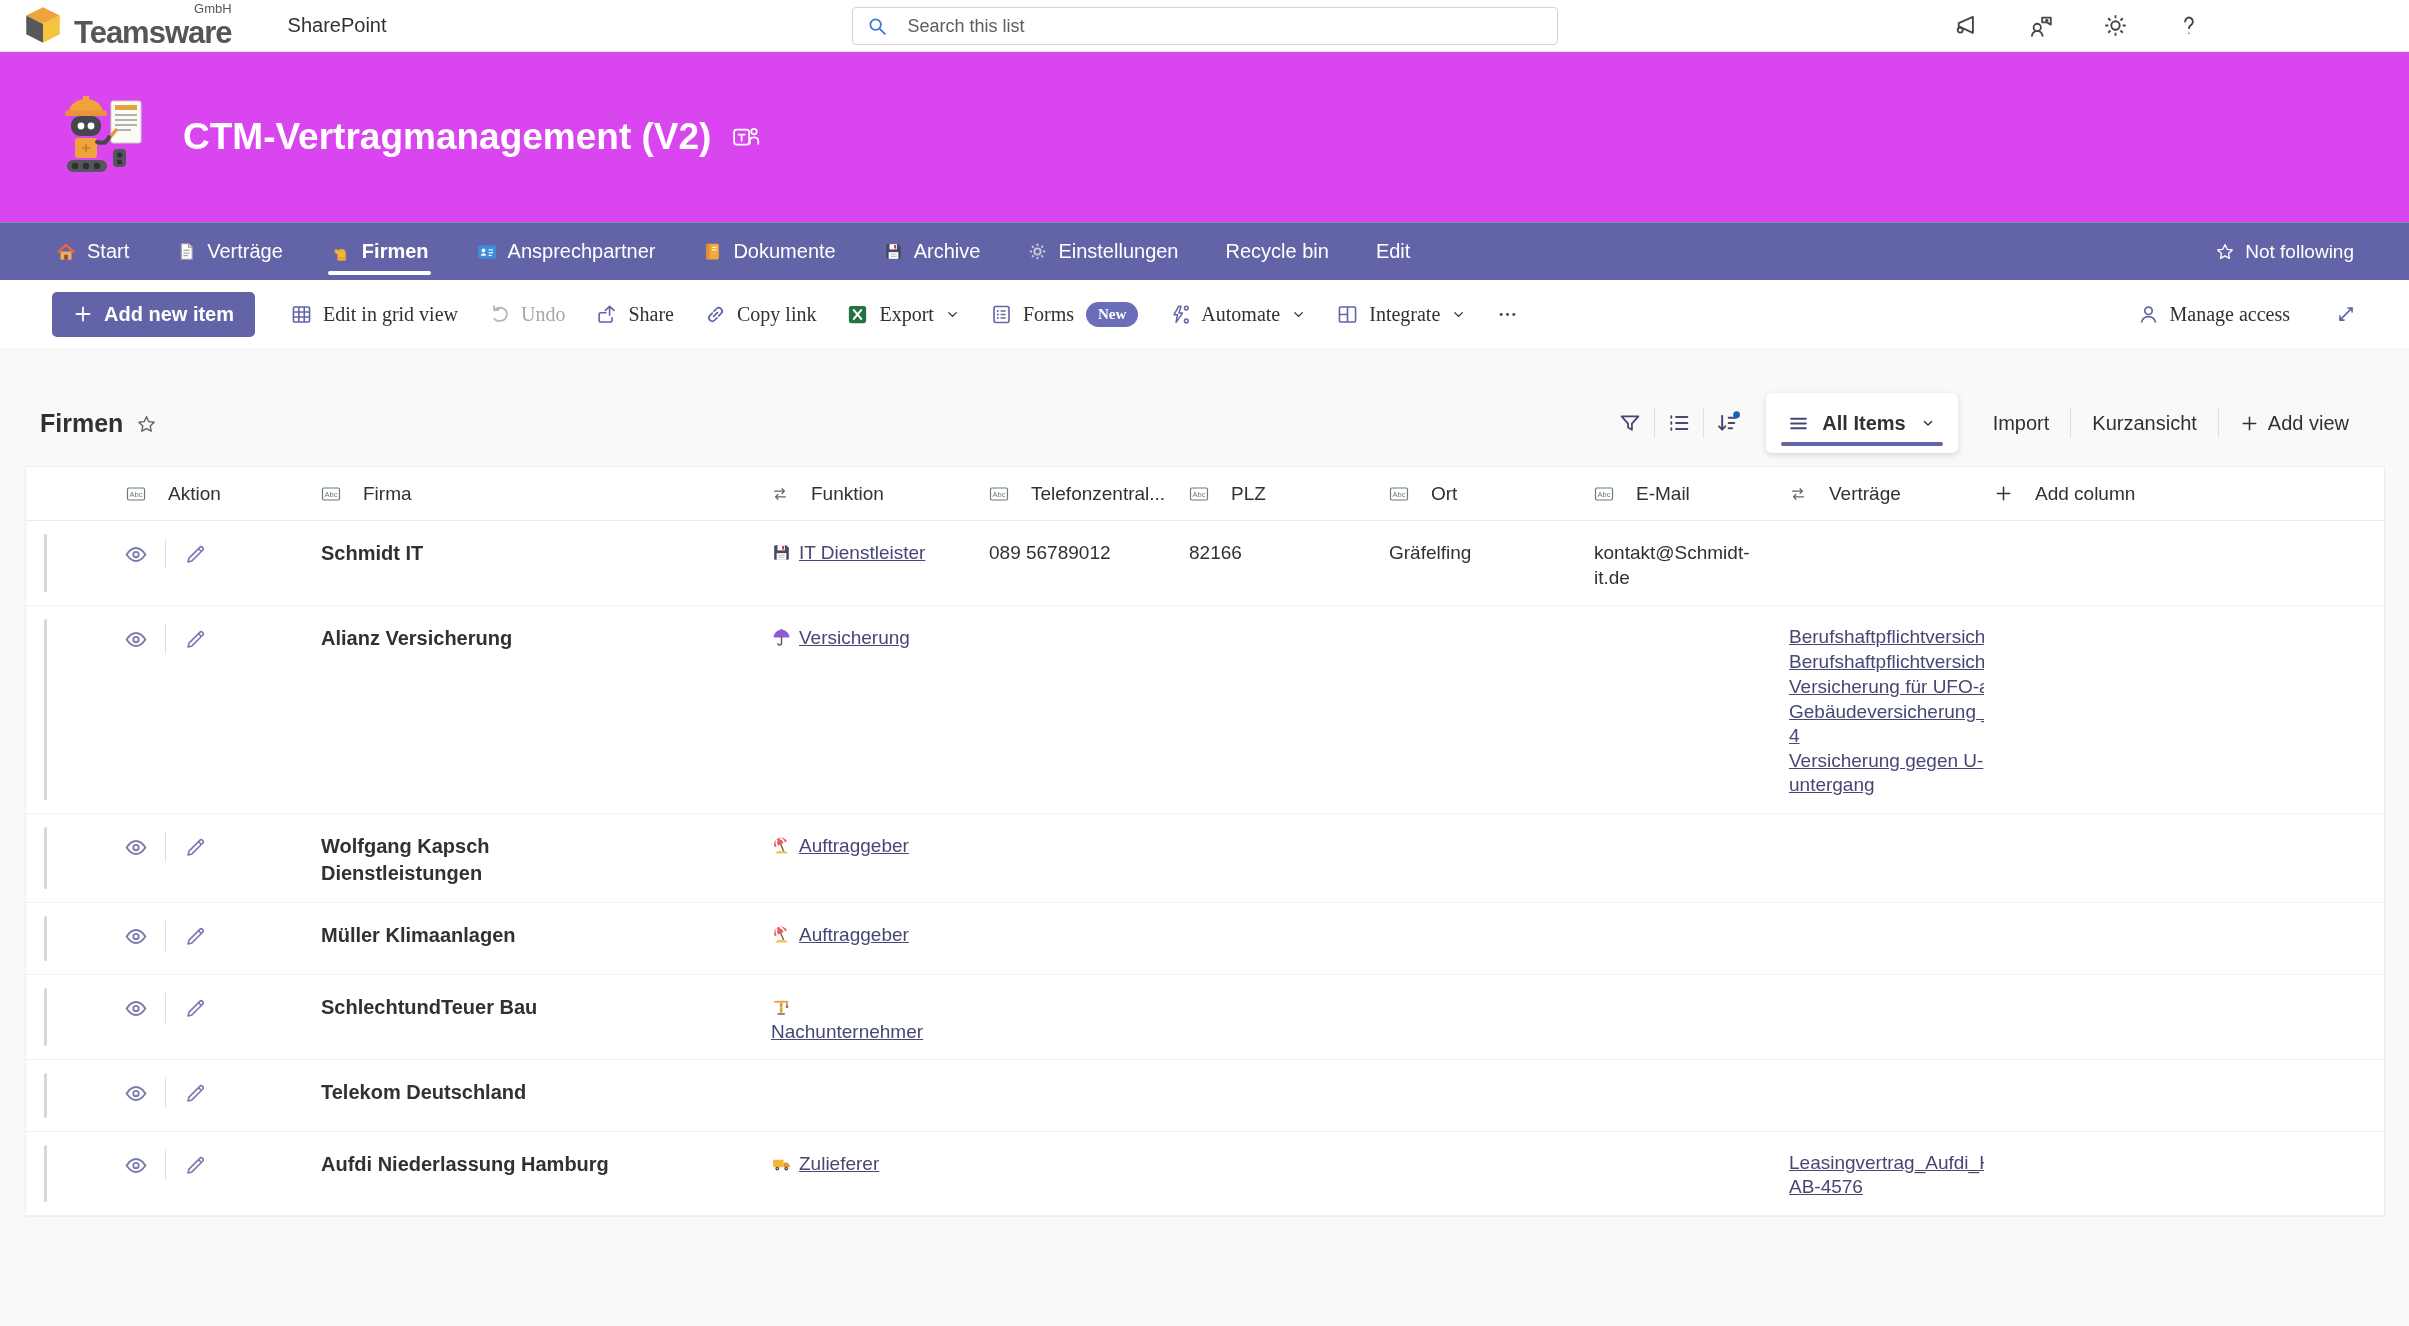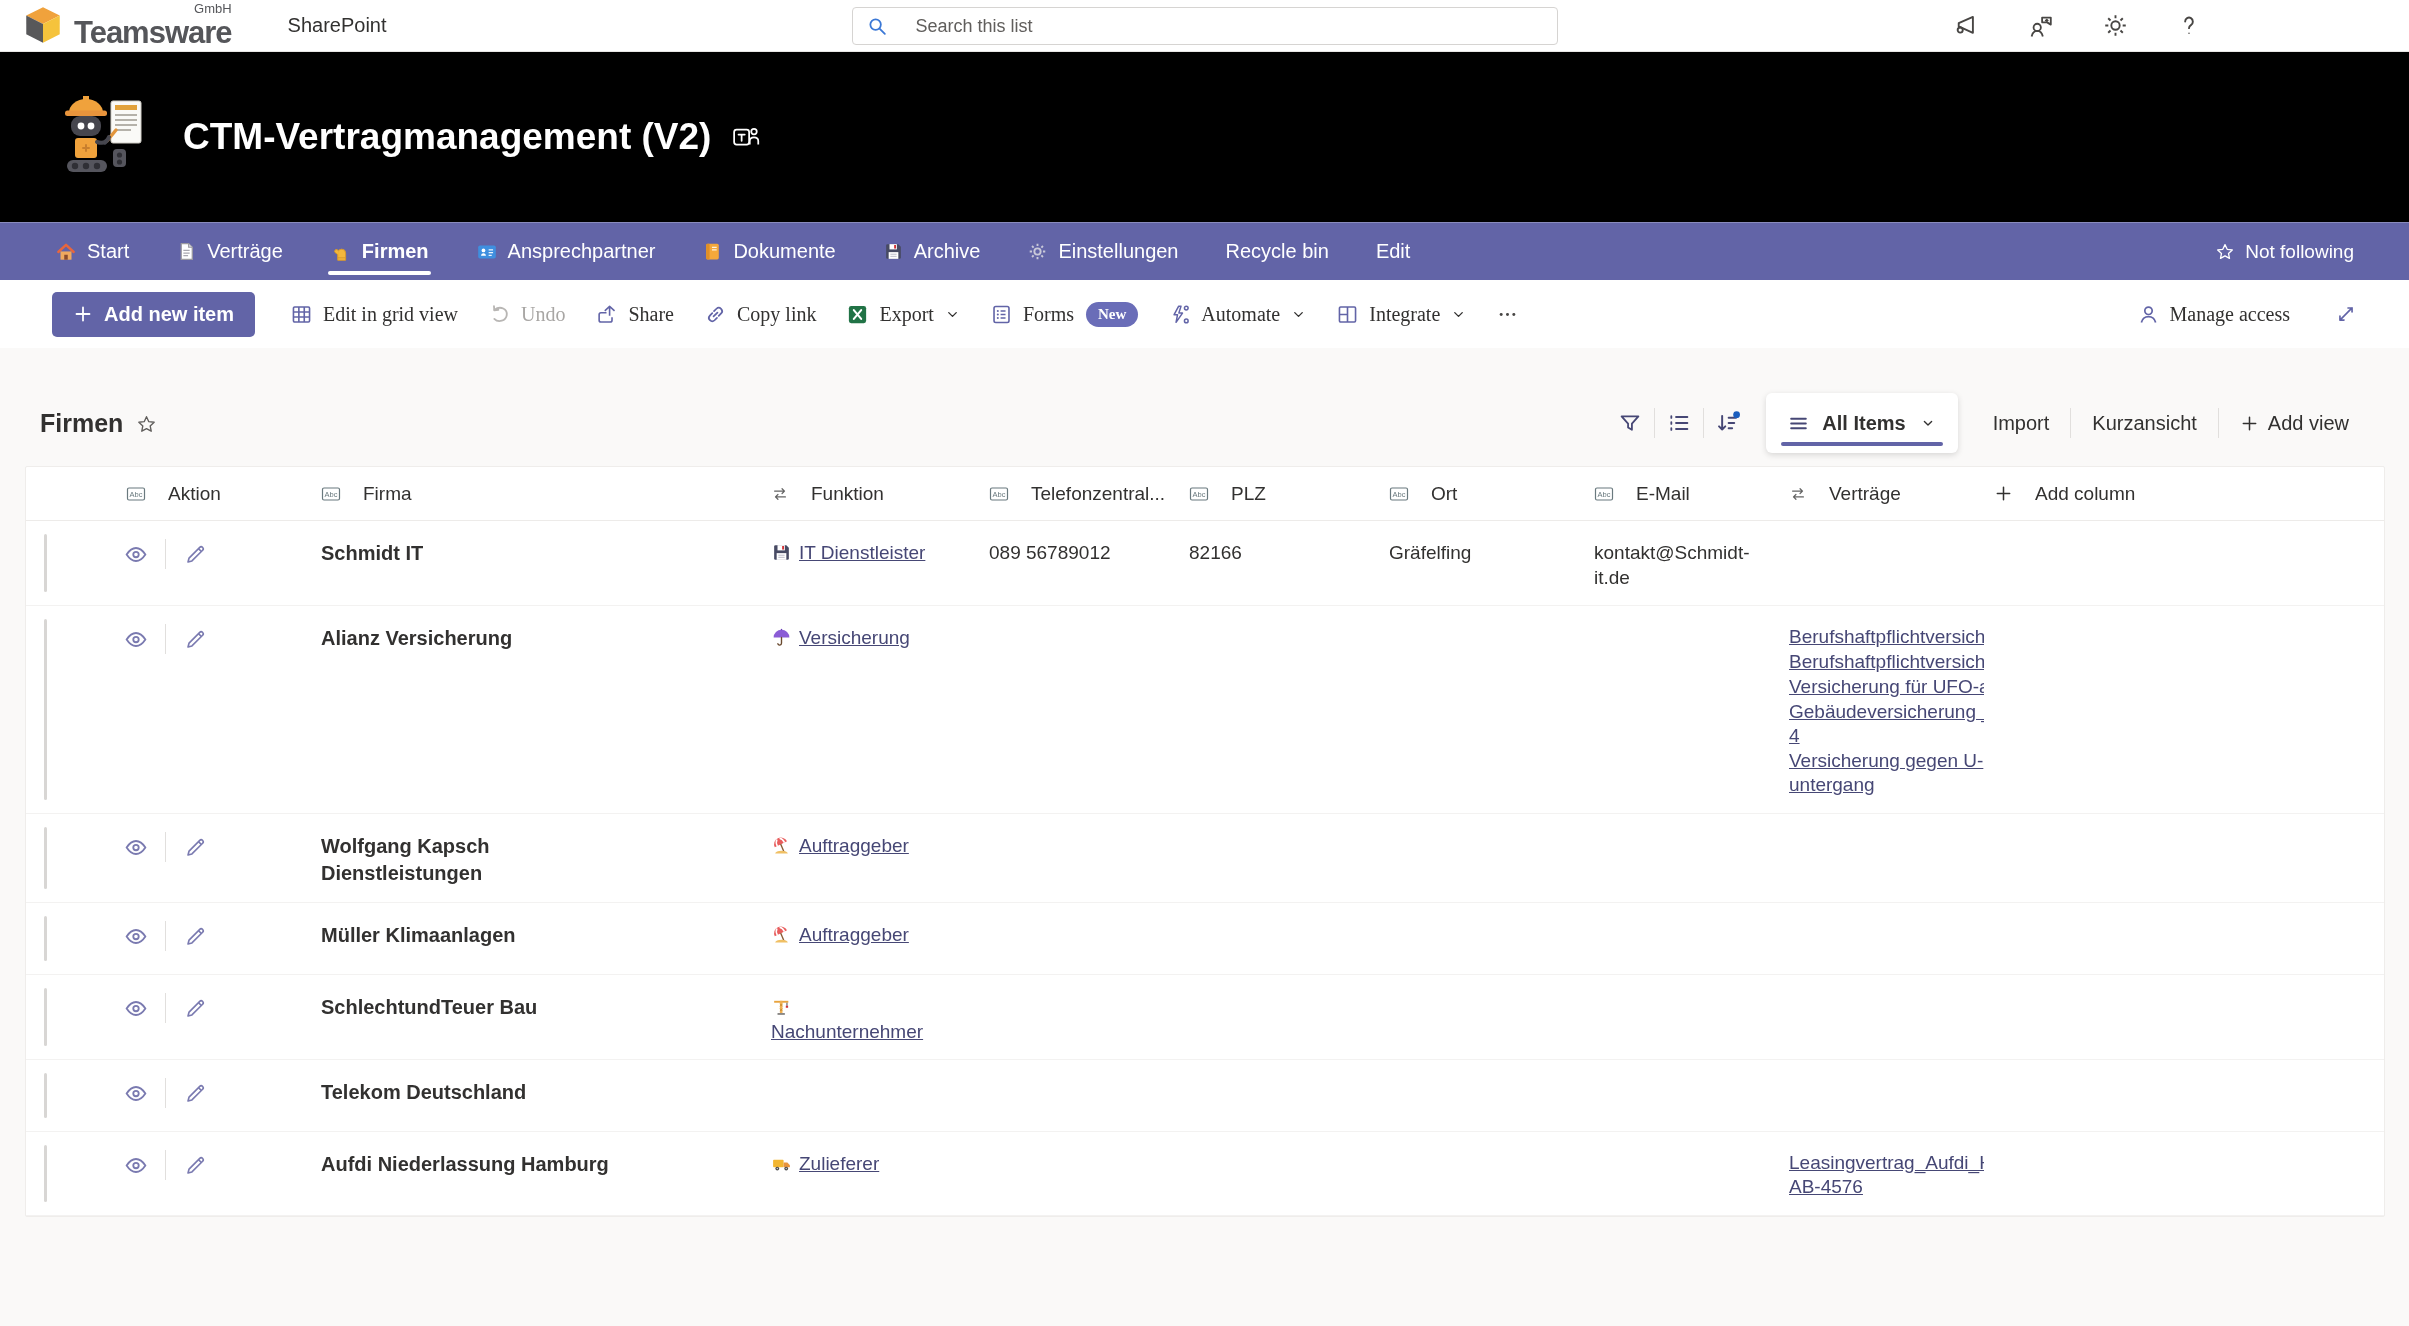--- a/index.html
+++ b/index.html
@@ -10,29 +10,29 @@
   .topbar { height:52px; background:#fff; border-bottom:1px solid #e8e6e4;
     display:flex; align-items:center; position:relative; }
   .logo { display:flex; align-items:center; gap:8px; margin-left:20px; }
   .logo-mark svg { display:block; }
   .logo-text { position:relative; padding-top:14px; }
   .logo-word { font-size:31px; font-weight:700; color:#55565a; letter-spacing:-1px; line-height:1; }
   .logo-gmbh { position:absolute; top:-2px; right:0; font-size:13px; color:#55565a; }
   .sp-label { margin-left:56px; font-size:20px; color:#323130; }
   .search { position:absolute; left:50%; top:7px; transform:translateX(-50%);
     width:706px; height:38px; border:1px solid #d6d4d2; border-radius:4px; background:#fff;
-    display:flex; align-items:center; padding:0 14px; gap:28px; }
+    display:flex; align-items:center; padding:0 14px; gap:20px; }
   .search input { border:none; outline:none; flex:1; font-size:18px; color:#323130;
     font-family:inherit; background:transparent; }
   .search input::placeholder { color:#605e5c; }
   .top-icons { margin-left:auto; display:flex; align-items:center; gap:46px; padding-right:206px; }
   .top-icon { width:28px; height:28px; display:flex; align-items:center; justify-content:center; cursor:pointer; }
 
   
-  .site-header { height:170px; background:#000000; display:flex; align-items:center; padding-left:55px; }
+  .site-header { height:170px; background:#d946ef; display:flex; align-items:center; padding-left:55px; }
   .site-logo { width:96px; height:110px; margin-right:32px; flex:none; }
   .site-title-wrap { display:flex; align-items:center; gap:20px; }
   .site-title { font-size:37px; font-weight:700; color:#fff; }
   .teams-badge { margin-top:4px; }
 
   
   .navbar { height:58px; background:#6264a7; border-top:1px solid rgba(255,255,255,.25);
     display:flex; align-items:center; padding:0 55px; }
   .nav-item { display:flex; align-items:center; gap:10px; color:#fff; font-size:20px;
     margin-right:47px; height:100%; position:relative; cursor:pointer; white-space:nowrap; }

